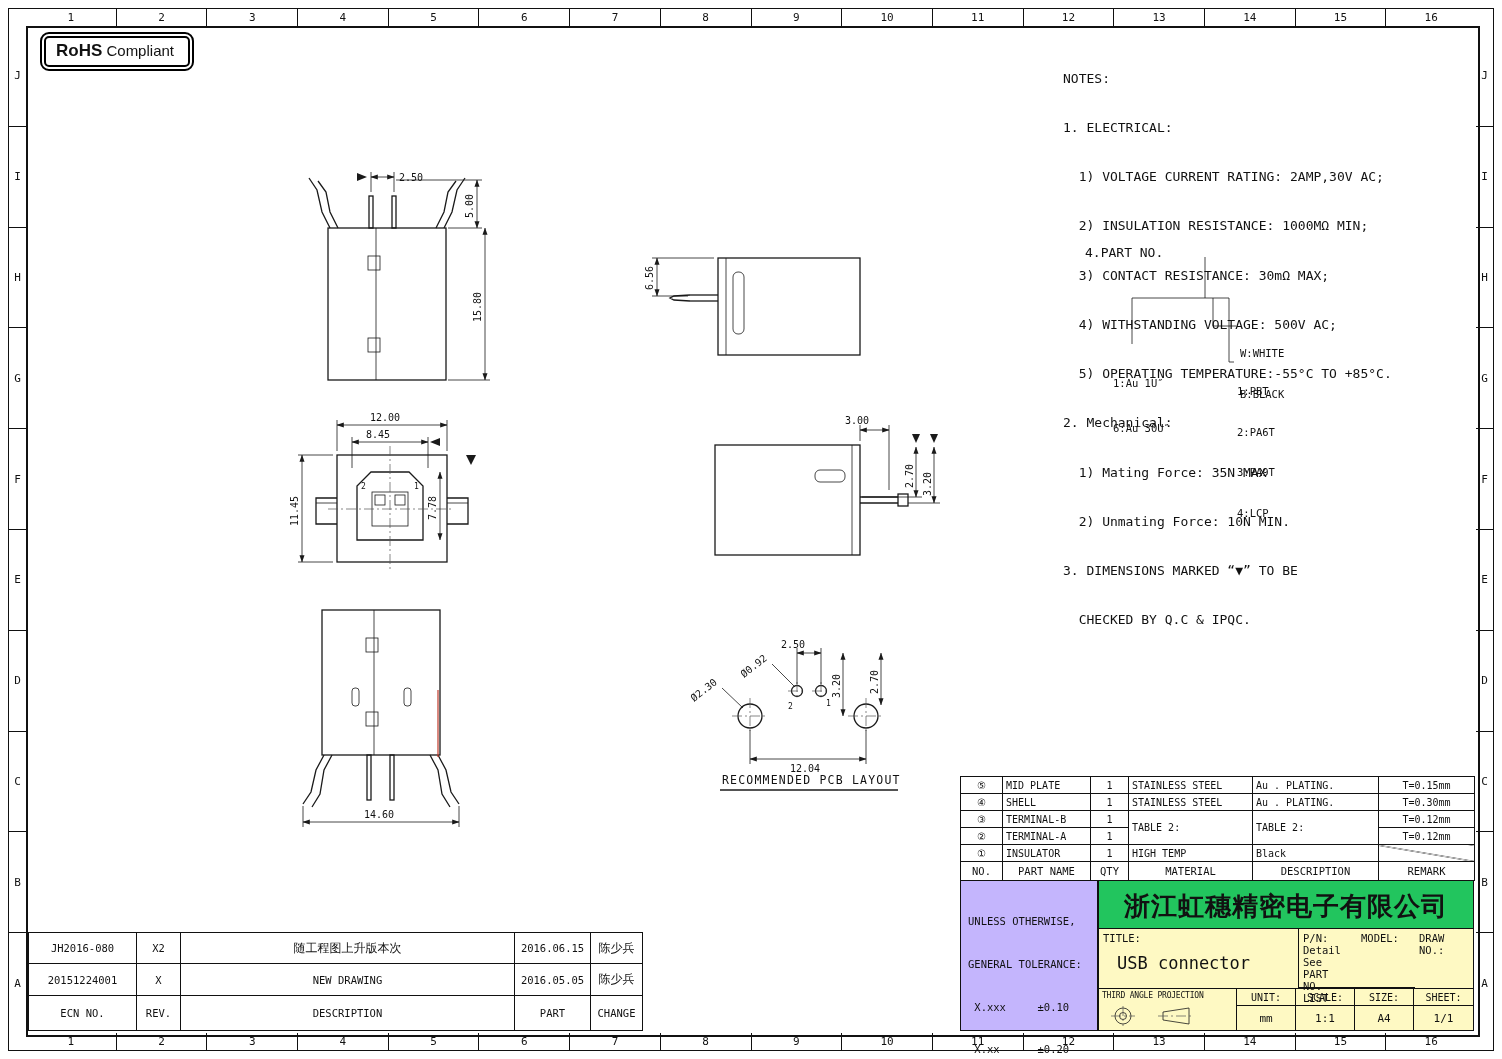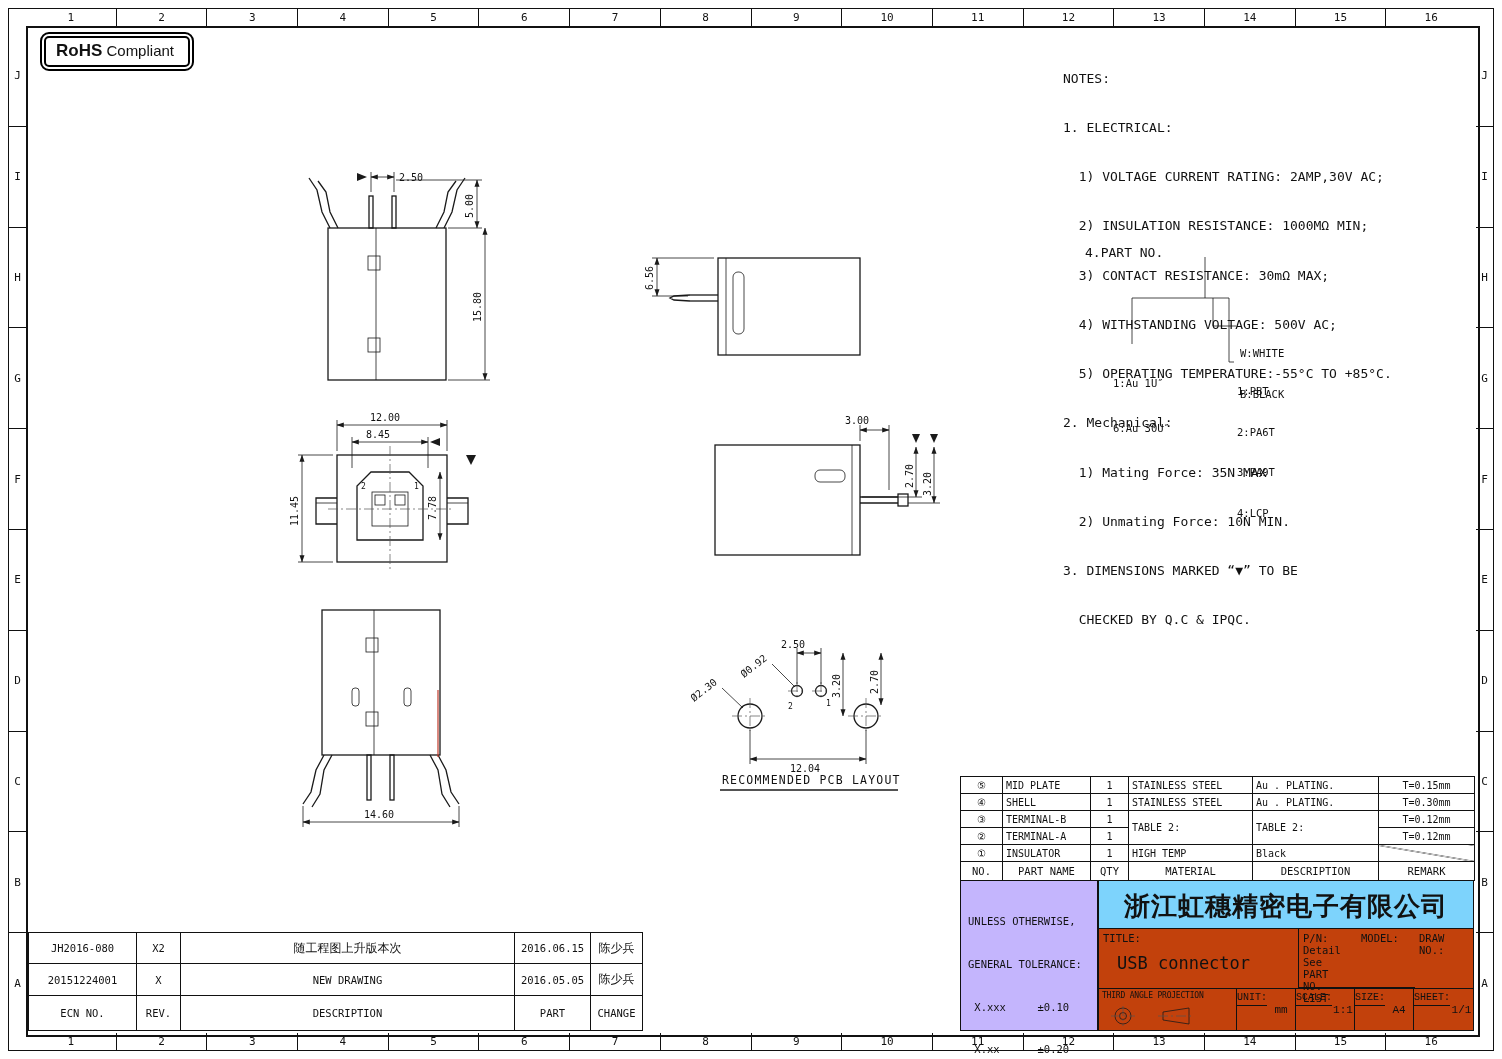--- a/index.html
+++ b/index.html
@@ -35,35 +35,35 @@
   .legend.material{left:1237px;top:358px;}
   table{border-collapse:collapse;table-layout:fixed;position:absolute;background:#fff;}
   td{border:1px solid #111;font-size:10px;text-align:center;padding:0 3px;overflow:hidden;white-space:nowrap;}
   .bom{left:960px;top:776px;width:514px;height:104px;}
   .bom tr{height:17px;} .bom tr.hdr{height:19px;} .bom tr.hdr td{font-size:10.5px;}
   .bom td.al{text-align:left;}
   .diagcell{background:linear-gradient(to top right,transparent calc(50% - .6px),#111 50%,transparent calc(50% + .6px));}
   .tolerance{position:absolute;left:960px;top:880px;width:138px;height:151px;border:1px solid #111;
              font-size:10.5px;line-height:14.2px;white-space:pre;padding:5px 0 0 7px;box-sizing:border-box;background:#c4b5fd;}
   .company{position:absolute;left:1098px;top:880px;width:376px;height:52px;border:1px solid #111;box-sizing:border-box;
-           display:flex;align-items:center;justify-content:center;background:#7dd3fc;
+           display:flex;align-items:center;justify-content:center;background:#22c55e;
            font-family:"Liberation Sans",sans-serif;font-weight:bold;font-size:26px;letter-spacing:1px;}
   .tb{position:absolute;left:1098px;top:928px;width:376px;height:103px;border:1px solid #111;box-sizing:border-box;
-      display:flex;flex-wrap:wrap;background:#c2410c;}
+      display:flex;flex-wrap:wrap;background:#fef9c3;}
   .tb-title{width:200px;height:60px;border-right:1px solid #111;border-bottom:1px solid #111;box-sizing:border-box;}
   .tb-title .lab{font-size:10.5px;padding:3px 0 0 4px;}
   .tb-title .val{font-size:17px;padding:9px 0 0 18px;}
   .tb-right{width:174px;height:60px;border-bottom:1px solid #111;box-sizing:border-box;display:flex;flex-direction:row;}
   .tb-right>div{flex:1;font-size:10.5px;padding:3px 4px 0 4px;border-bottom:1px solid #111;box-sizing:border-box;display:flex;}
   .tb-right>div:last-child{border-bottom:none;}
   .blankline{flex:1;border-bottom:1px solid #111;margin:0 2px 4px 4px;align-self:flex-end;}
   .tb-bottom{width:374px;height:41px;display:flex;}
   .tb-proj{width:138px;border-right:1px solid #111;box-sizing:border-box;position:relative;}
   .tb-proj .lab{font-size:8px;padding:2px 0 0 3px;letter-spacing:-0.2px;white-space:nowrap;}
-  .kv{width:59px;border-right:1px solid #111;box-sizing:border-box;display:flex;flex-direction:row;font-family:Liberation Mono, monospace;}
+  .kv{width:59px;border-right:1px solid #111;box-sizing:border-box;display:flex;flex-direction:column;}
   .kv:last-child{border-right:none;}
   .kv .lab{font-size:10px;height:16px;border-bottom:1px solid #111;display:flex;align-items:center;justify-content:center;}
   .kv .val{flex:1;font-size:11px;display:flex;align-items:center;justify-content:center;}
   .rev{left:28px;top:932px;width:614px;height:99px;}
   .rev tr{height:24px;} .rev tr.hdr{height:27px;}
   .rev td{font-size:10.5px;}
   td.cjk{font-size:12px;font-family:"Liberation Sans",sans-serif;}
   .appr{left:642px;top:932px;width:192px;height:99px;}
   .appr tr{height:33px;}
   .appr td{font-size:10px;}

